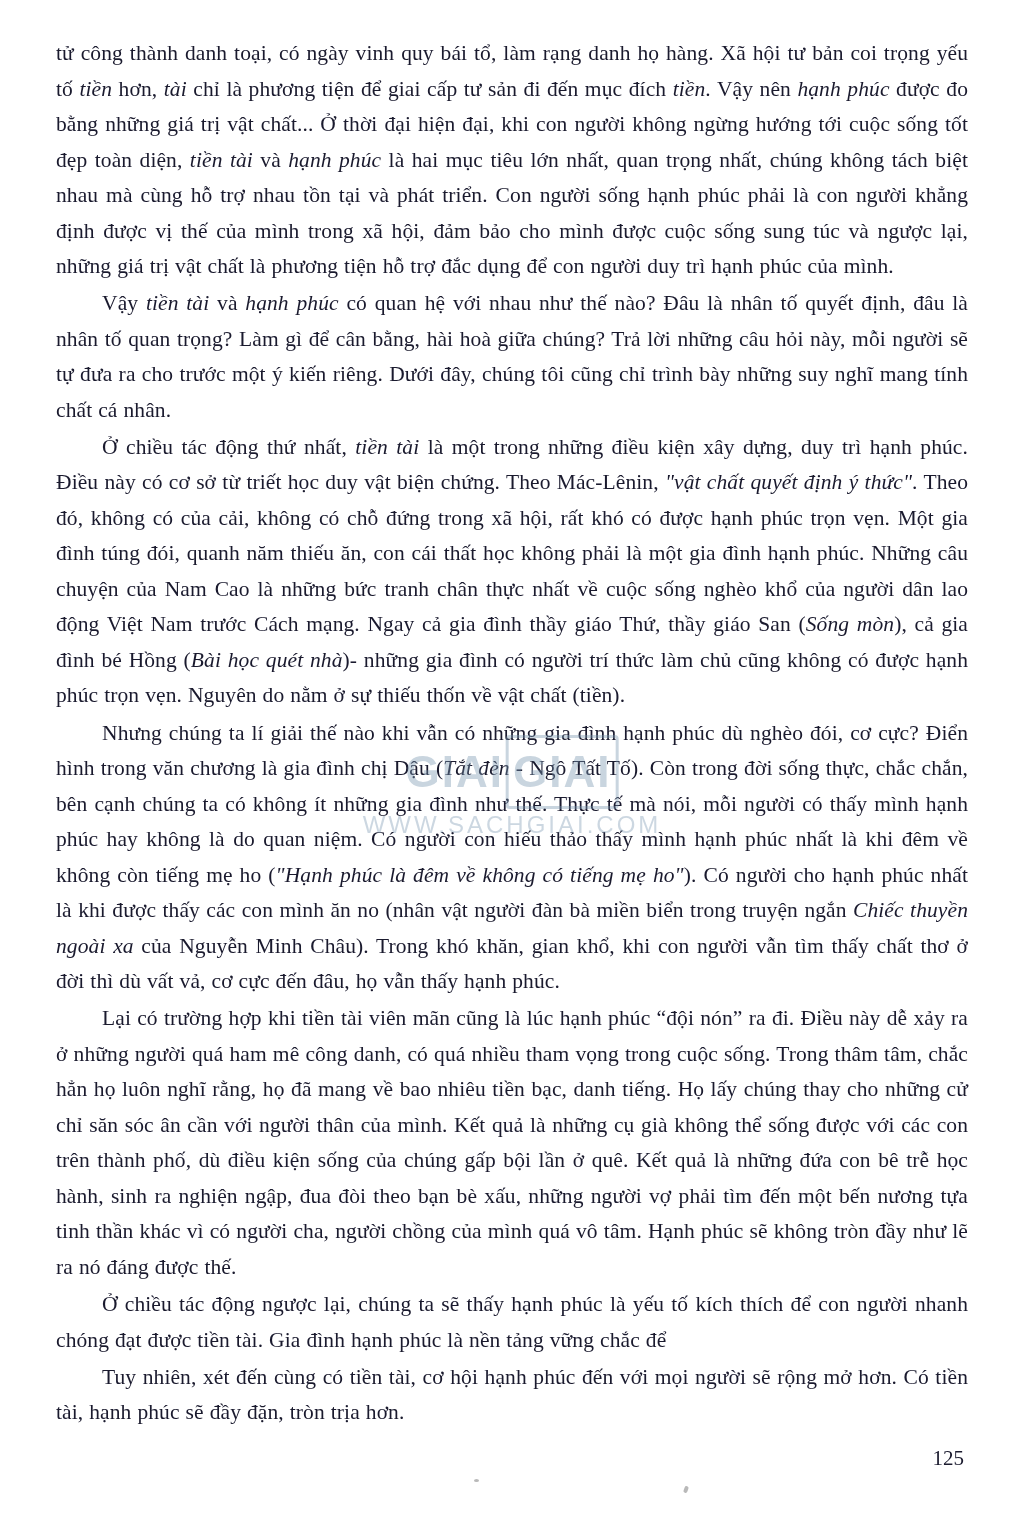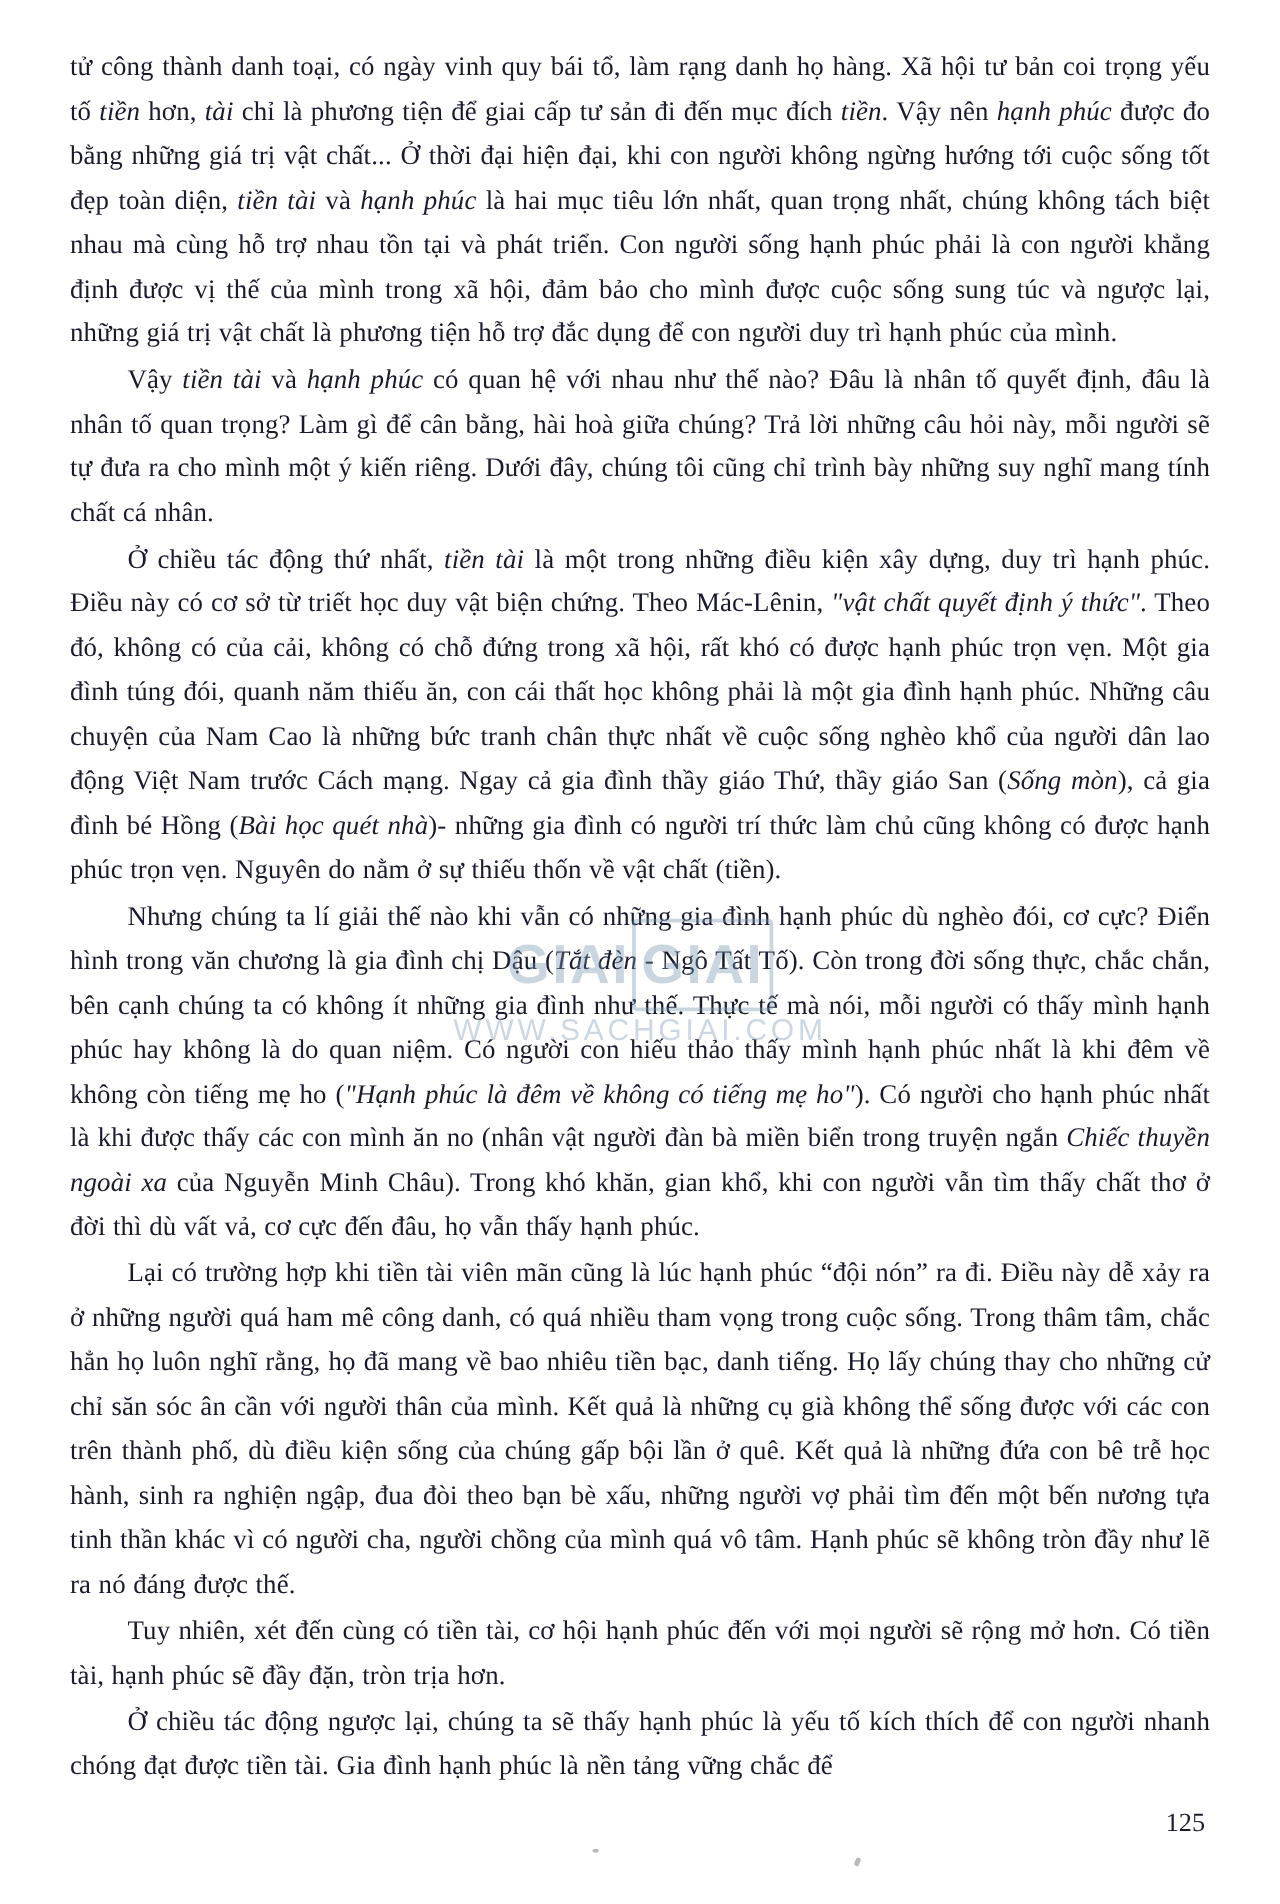--- a/index.html
+++ b/index.html
@@ -87,26 +87,26 @@
   }
 </style>
 </head>
 <body>
 
 <div class="page">
 
   <div class="content">
     <div id="paragraphs">
         <p class="para"><span>tử công thành danh toại, có ngày vinh quy bái tổ, làm rạng danh họ hàng. Xã hội tư bản coi trọng yếu tố </span><i>tiền</i><span> hơn, </span><i>tài</i><span> chỉ là phương tiện để giai cấp tư sản đi đến mục đích </span><i>tiền</i><span>. Vậy nên </span><i>hạnh phúc</i><span> được đo bằng những giá trị vật chất... Ở thời đại hiện đại, khi con người không ngừng hướng tới cuộc sống tốt đẹp toàn diện, </span><i>tiền tài</i><span> và </span><i>hạnh phúc</i><span> là hai mục tiêu lớn nhất, quan trọng nhất, chúng không tách biệt nhau mà cùng hỗ trợ nhau tồn tại và phát triển. Con người sống hạnh phúc phải là con người khẳng định được vị thế của mình trong xã hội, đảm bảo cho mình được cuộc sống sung túc và ngược lại, những giá trị vật chất là phương tiện hỗ trợ đắc dụng để con người duy trì hạnh phúc của mình.</span></p>
-        <p class="para indent"><span>Vậy </span><i>tiền tài</i><span> và </span><i>hạnh phúc</i><span> có quan hệ với nhau như thế nào? Đâu là nhân tố quyết định, đâu là nhân tố quan trọng? Làm gì để cân bằng, hài hoà giữa chúng? Trả lời những câu hỏi này, mỗi người sẽ tự đưa ra cho mình một ý kiến riêng. Dưới đây, chúng tôi cũng chỉ trình bày những suy nghĩ mang tính chất cá nhân.</span></p>
+        <p class="para indent"><span>Vậy </span><i>tiền tài</i><span> và </span><i>hạnh phúc</i><span> có quan hệ với nhau như thế nào? Đâu là nhân tố quyết định, đâu là nhân tố quan trọng? Làm gì để cân bằng, hài hoà giữa chúng? Trả lời những câu hỏi này, mỗi người sẽ tự đưa ra cho trước một ý kiến riêng. Dưới đây, chúng tôi cũng chỉ trình bày những suy nghĩ mang tính chất cá nhân.</span></p>
         <p class="para indent"><span>Ở chiều tác động thứ nhất, </span><i>tiền tài</i><span> là một trong những điều kiện xây dựng, duy trì hạnh phúc. Điều này có cơ sở từ triết học duy vật biện chứng. Theo Mác-Lênin, </span><i>"vật chất quyết định ý thức"</i><span>. Theo đó, không có của cải, không có chỗ đứng trong xã hội, rất khó có được hạnh phúc trọn vẹn. Một gia đình túng đói, quanh năm thiếu ăn, con cái thất học không phải là một gia đình hạnh phúc. Những câu chuyện của Nam Cao là những bức tranh chân thực nhất về cuộc sống nghèo khổ của người dân lao động Việt Nam trước Cách mạng. Ngay cả gia đình thầy giáo Thứ, thầy giáo San (</span><i>Sống mòn</i><span>), cả gia đình bé Hồng (</span><i>Bài học quét nhà</i><span>)- những gia đình có người trí thức làm chủ cũng không có được hạnh phúc trọn vẹn. Nguyên do nằm ở sự thiếu thốn về vật chất (tiền).</span></p>
         <p class="para indent"><span>Nhưng chúng ta lí giải thế nào khi vẫn có những gia đình hạnh phúc dù nghèo đói, cơ cực? Điển hình trong văn chương là gia đình chị Dậu (</span><i>Tắt đèn</i><span> - Ngô Tất Tố). Còn trong đời sống thực, chắc chắn, bên cạnh chúng ta có không ít những gia đình như thế. Thực tế mà nói, mỗi người có thấy mình hạnh phúc hay không là do quan niệm. Có người con hiếu thảo thấy mình hạnh phúc nhất là khi đêm về không còn tiếng mẹ ho (</span><i>"Hạnh phúc là đêm về không có tiếng mẹ ho"</i><span>). Có người cho hạnh phúc nhất là khi được thấy các con mình ăn no (nhân vật người đàn bà miền biển trong truyện ngắn </span><i>Chiếc thuyền ngoài xa</i><span> của Nguyễn Minh Châu). Trong khó khăn, gian khổ, khi con người vẫn tìm thấy chất thơ ở đời thì dù vất vả, cơ cực đến đâu, họ vẫn thấy hạnh phúc.</span></p>
         <p class="para indent"><span>Lại có trường hợp khi tiền tài viên mãn cũng là lúc hạnh phúc “đội nón” ra đi. Điều này dễ xảy ra ở những người quá ham mê công danh, có quá nhiều tham vọng trong cuộc sống. Trong thâm tâm, chắc hẳn họ luôn nghĩ rằng, họ đã mang về bao nhiêu tiền bạc, danh tiếng. Họ lấy chúng thay cho những cử chỉ săn sóc ân cần với người thân của mình. Kết quả là những cụ già không thể sống được với các con trên thành phố, dù điều kiện sống của chúng gấp bội lần ở quê. Kết quả là những đứa con bê trễ học hành, sinh ra nghiện ngập, đua đòi theo bạn bè xấu, những người vợ phải tìm đến một bến nương tựa tinh thần khác vì có người cha, người chồng của mình quá vô tâm. Hạnh phúc sẽ không tròn đầy như lẽ ra nó đáng được thế.</span></p>
+        <p class="para indent"><span>Ở chiều tác động ngược lại, chúng ta sẽ thấy hạnh phúc là yếu tố kích thích để con người nhanh chóng đạt được tiền tài. Gia đình hạnh phúc là nền tảng vững chắc để</span></p>
         <p class="para indent"><span>Tuy nhiên, xét đến cùng có tiền tài, cơ hội hạnh phúc đến với mọi người sẽ rộng mở hơn. Có tiền tài, hạnh phúc sẽ đầy đặn, tròn trịa hơn.</span></p>
-        <p class="para indent"><span>Ở chiều tác động ngược lại, chúng ta sẽ thấy hạnh phúc là yếu tố kích thích để con người nhanh chóng đạt được tiền tài. Gia đình hạnh phúc là nền tảng vững chắc để</span></p>
       </div>
   </div>
 
   <div class="watermark">
     <div class="wm-main">
       <span>GIAI</span><span class="wm-box">GIAI</span>
     </div>
     <div class="wm-sub">WWW.SACHGIAI.COM</div>
   </div>
 

